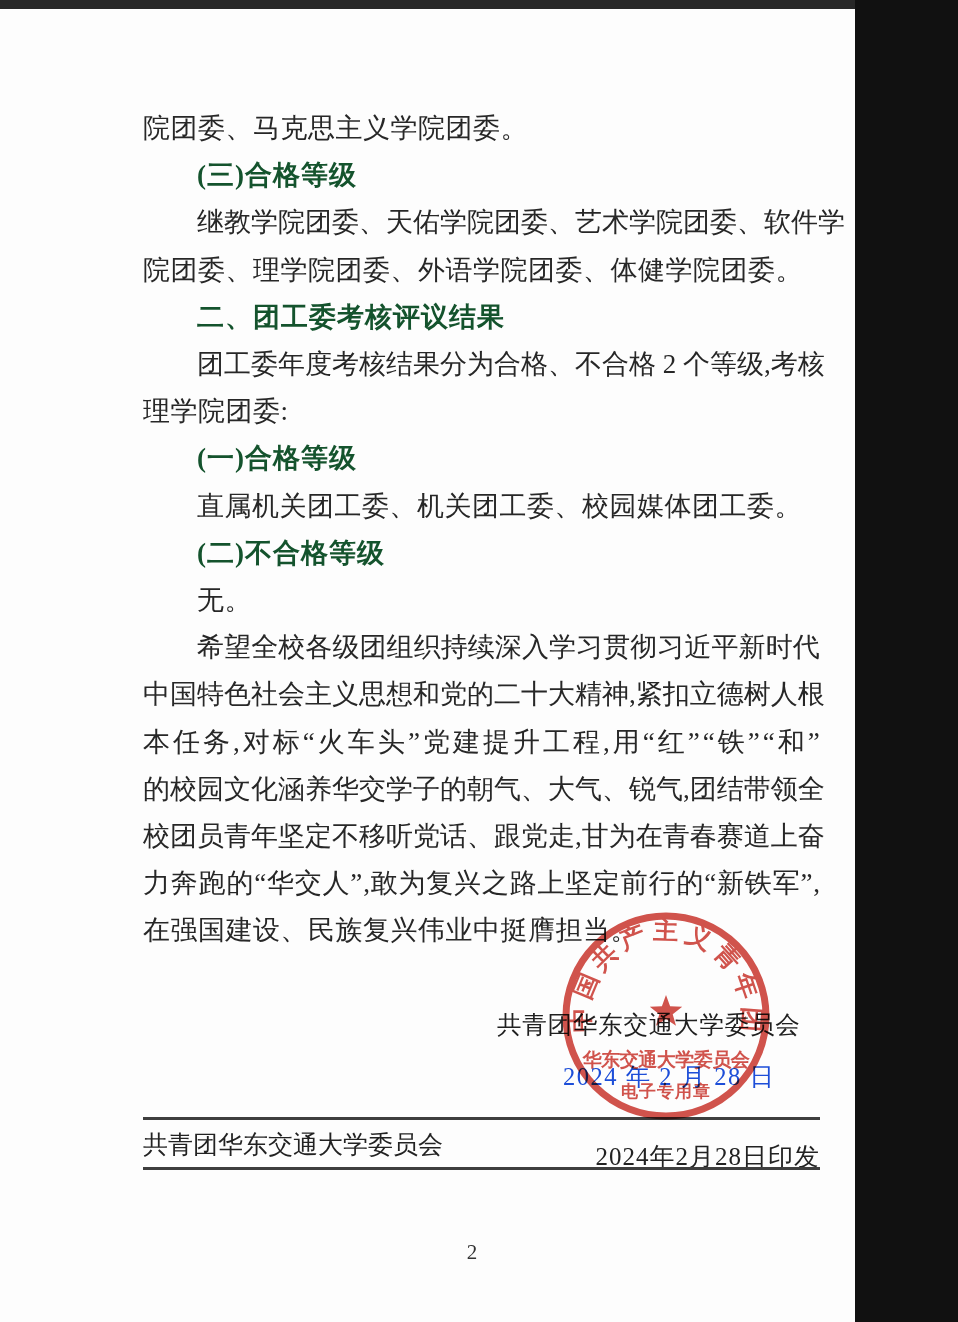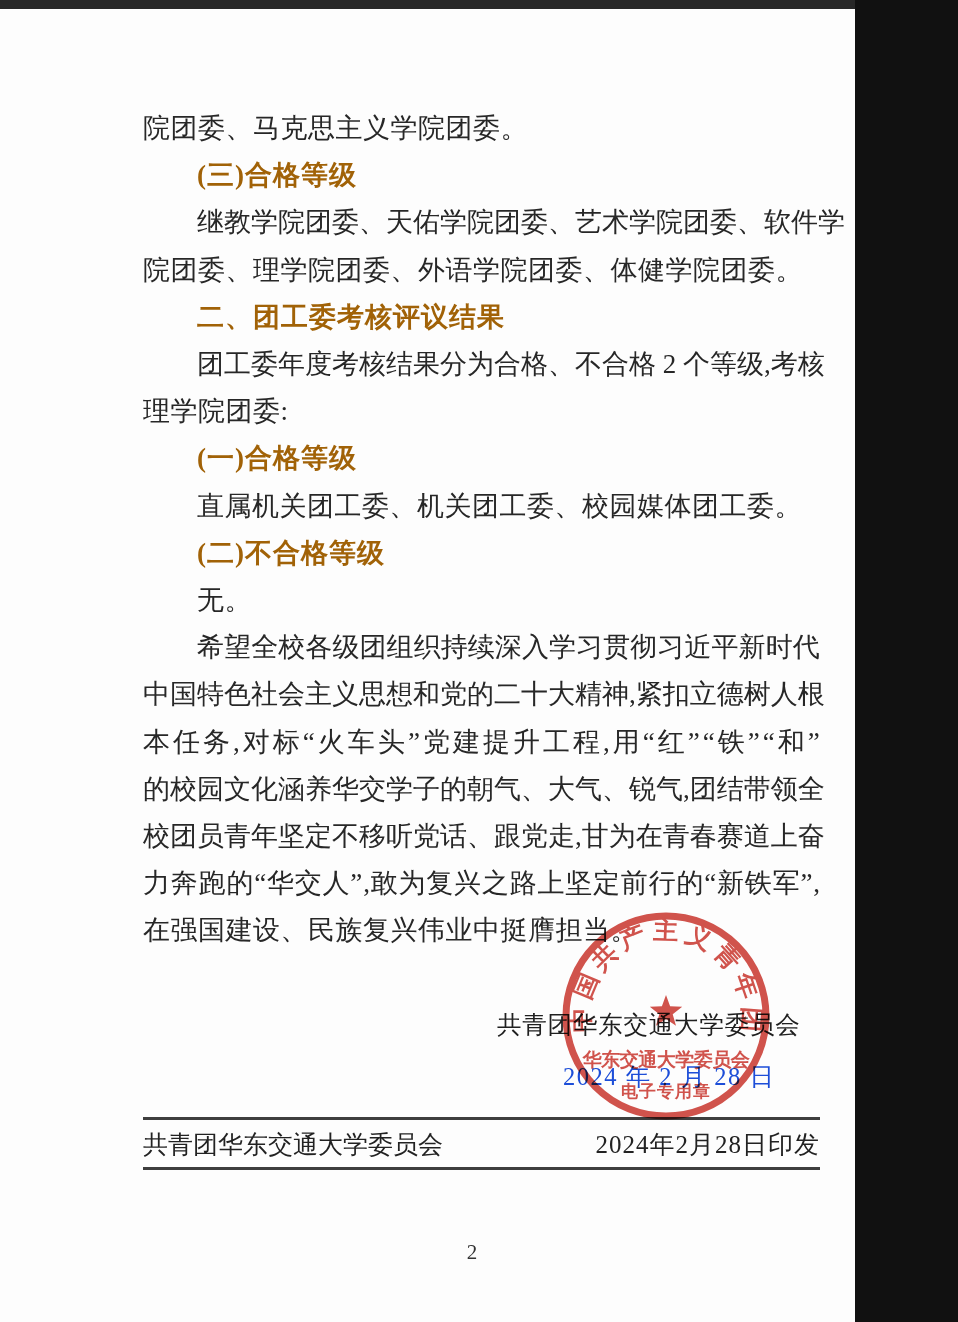--- a/index.html
+++ b/index.html
@@ -10,42 +10,42 @@
     font-family:"Liberation Serif","DejaVu Serif",serif;
   }
   
   .edge-top { position:absolute; left:0; top:0; width:958px; height:9px; background:#282828; z-index:6; }
   .edge-right { position:absolute; left:944px; top:0; width:14px; height:1322px; z-index:6;
     background:linear-gradient(to right,#4e4e4e 0 4px,#343434 4px 12px,#585858 12px 14px); }
 
   
   .content { position:absolute; left:143px; top:105px; width:677px; color:#272727; }
   .ln { line-height:47.2px; font-size:27px; white-space:nowrap; letter-spacing:0.5px; }
-  .head { font-weight:700; color:#a16207; padding-left:54px; letter-spacing:1px; }
+  .head { font-weight:700; color:#14532d; padding-left:54px; letter-spacing:1px; }
   .ind { text-indent:54px; }
   .just { display:flex; justify-content:space-between; letter-spacing:0; white-space:normal; }
   .just.ind { text-indent:0; padding-left:54px; }
 
   
   .sig-org { position:absolute; left:497px; top:1009px; font-size:24.5px; line-height:32px;
     letter-spacing:0.8px; color:#202020; z-index:2; }
   .sig-date { position:absolute; left:563px; top:1061px; font-size:24.5px; line-height:32px;
     letter-spacing:1.5px; color:#1d4ed8; z-index:2; }
 
   
   .seal { position:absolute; left:558px; top:908px; width:216px; height:216px;
     z-index:4; mix-blend-mode:multiply; opacity:0.88; }
   .seal text, .seal textPath { font-family:"Liberation Serif","DejaVu Serif",serif; }
 
   
   .rule { position:absolute; left:143px; width:677px; height:3px; background:#3e3e3e; z-index:3; }
   .rule-a { top:1117px; } .rule-b { top:1167px; }
   .footer-row { position:absolute; left:143px; top:1128px; width:677px; display:flex;
     justify-content:space-between; font-size:25px; line-height:34px; color:#222; z-index:3; }
-  .footer-row .f-date { letter-spacing:1px; }
+  .footer-row .f-date { letter-spacing:1px;margin-top:12px; }
   .page-num { position:absolute; left:0; top:1240px; width:944px; text-align:center;
     font-size:21px; color:#333; }
 
   
   .pdf-icon { position:absolute; left:899px; top:131px; width:49px; height:69px; z-index:5; cursor:pointer; }
   .pdf-icon .pdf-label-text { font-family:"Liberation Sans","DejaVu Sans",sans-serif; font-weight:bold; }
 </style>
 </head>
 <body>
 

